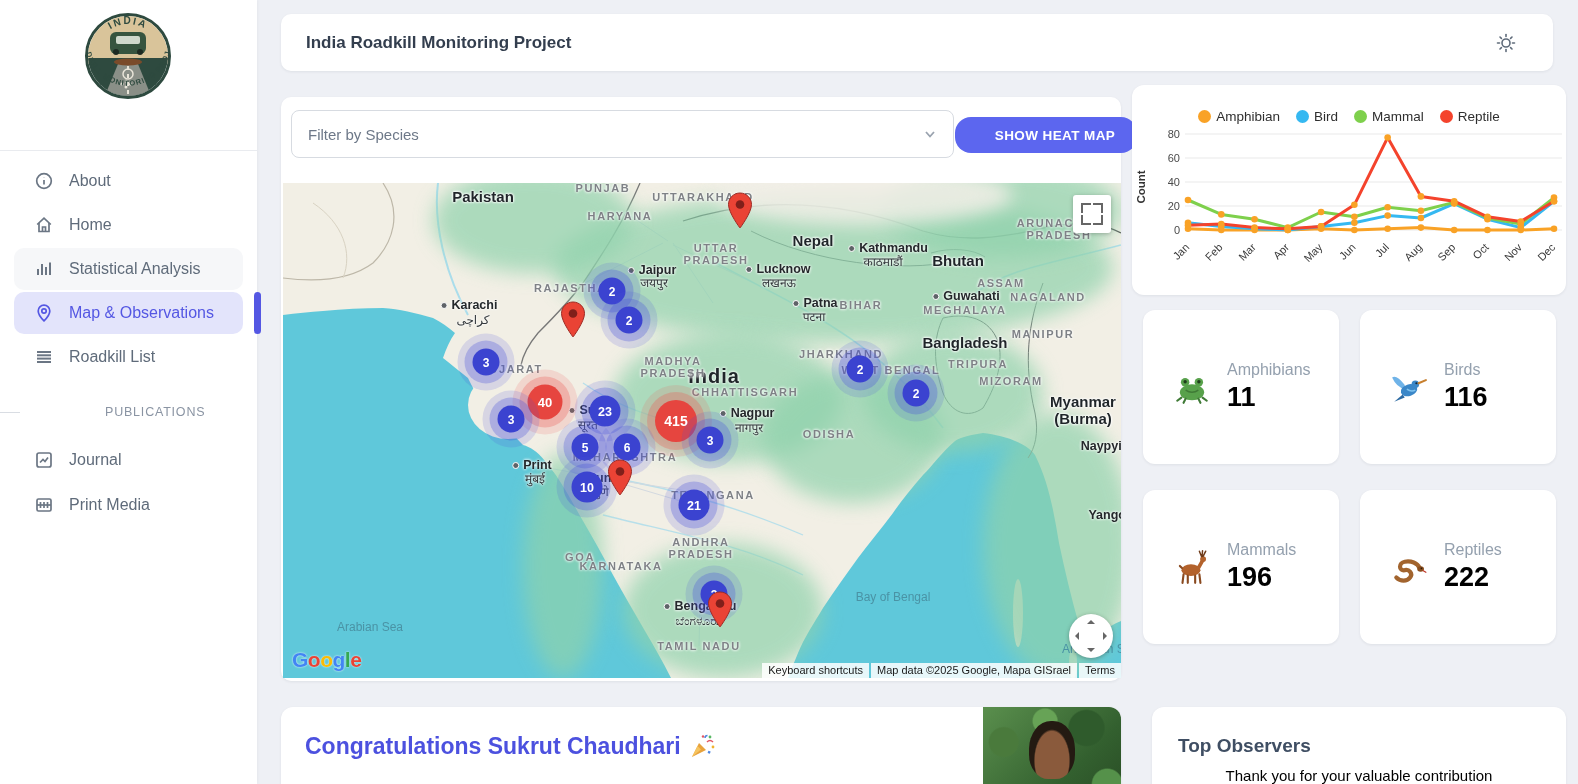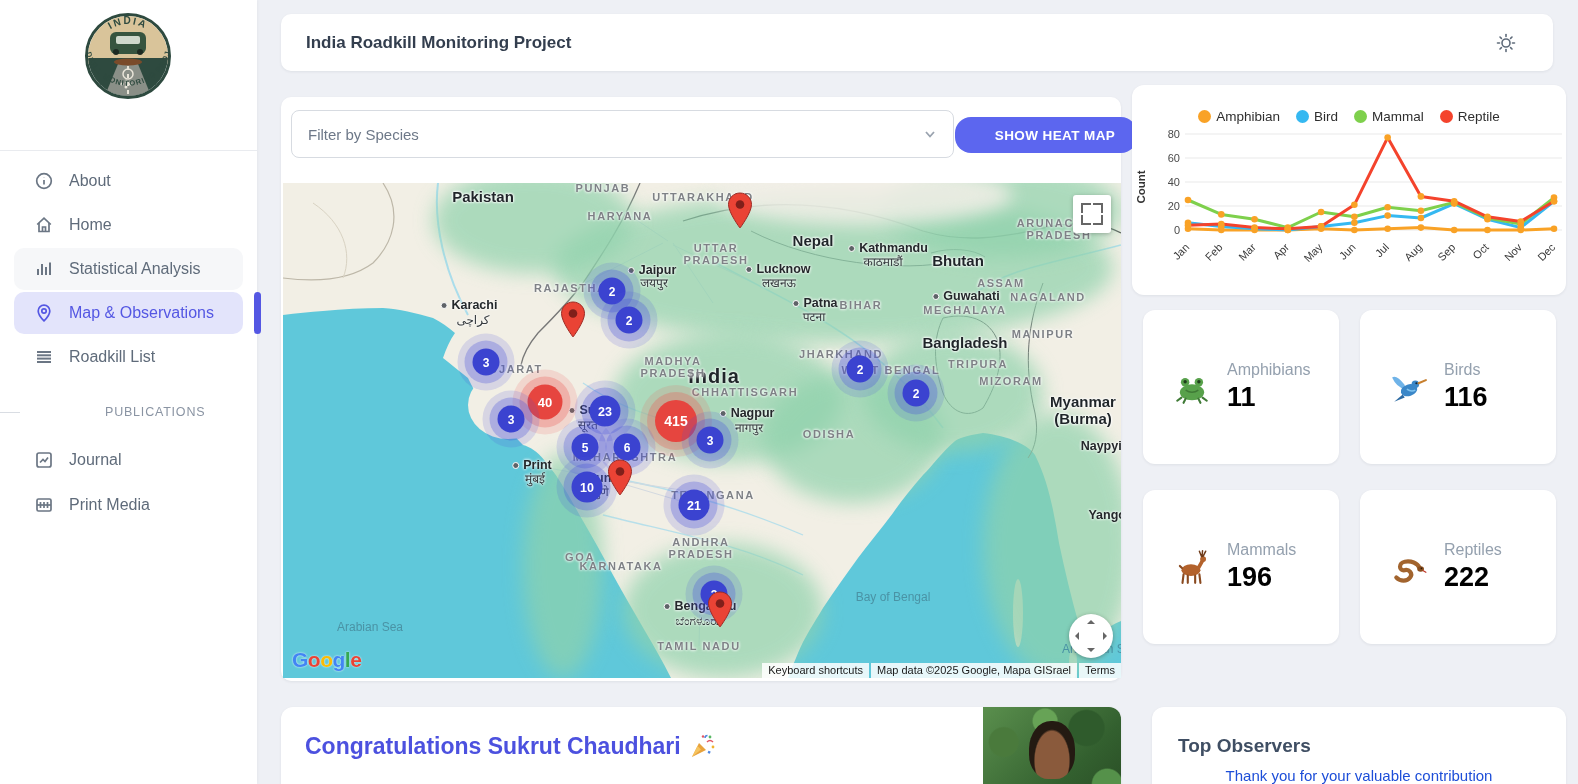--- a/index.html
+++ b/index.html
@@ -97,21 +97,21 @@
   #chart-legend .li{display:flex;align-items:center;gap:5px;}
   #chart-legend .dot{width:13px;height:13px;border-radius:50%;}
   .ylab{position:absolute;left:-26px;top:96px;transform:rotate(-90deg);font-size:11.5px;font-weight:bold;
     color:#333;width:70px;text-align:center;}
   .stat-card{height:154px;width:196px;}
   .stat-inner{display:flex;align-items:center;height:100%;padding-left:30px;gap:16px;}
   .stat-label{font-size:16px;color:#94a0ae;}
   .stat-value{font-size:27px;font-weight:bold;color:#000000;margin-top:3px;}
   .observers-card{left:1152px;top:707px;width:414px;height:140px;}
   .observers-title{position:absolute;left:26px;top:28px;font-size:19px;font-weight:bold;color:#3f4e63;}
-  .observers-sub{position:absolute;left:0;top:60px;width:100%;text-align:center;font-size:15px;color:#1d4ed8;}
+  .observers-sub{position:absolute;left:0;top:60px;width:100%;text-align:center;font-size:15px;color:#000000;}
 </style>
 </head>
 <body>
 
 <div class="sidebar">
   <div class="logo-wrap">
     <svg width="108" height="108" viewBox="0 0 108 108">
       <defs>
         <path id="arcTop" d="M22,54 A32,32 0 0 1 86,54"></path>
         <path id="arcBot" d="M12,50 A43,43 0 0 0 96,50"></path>

